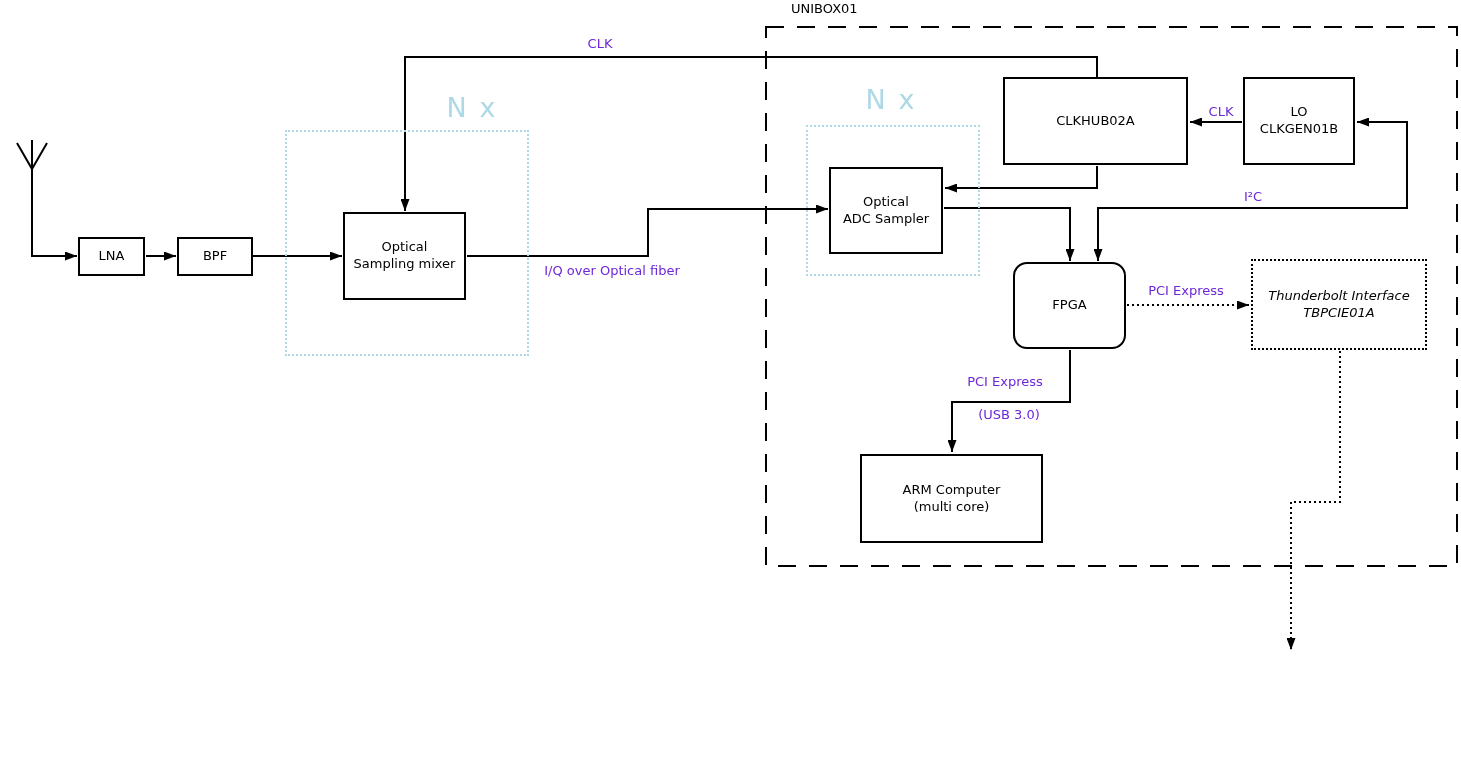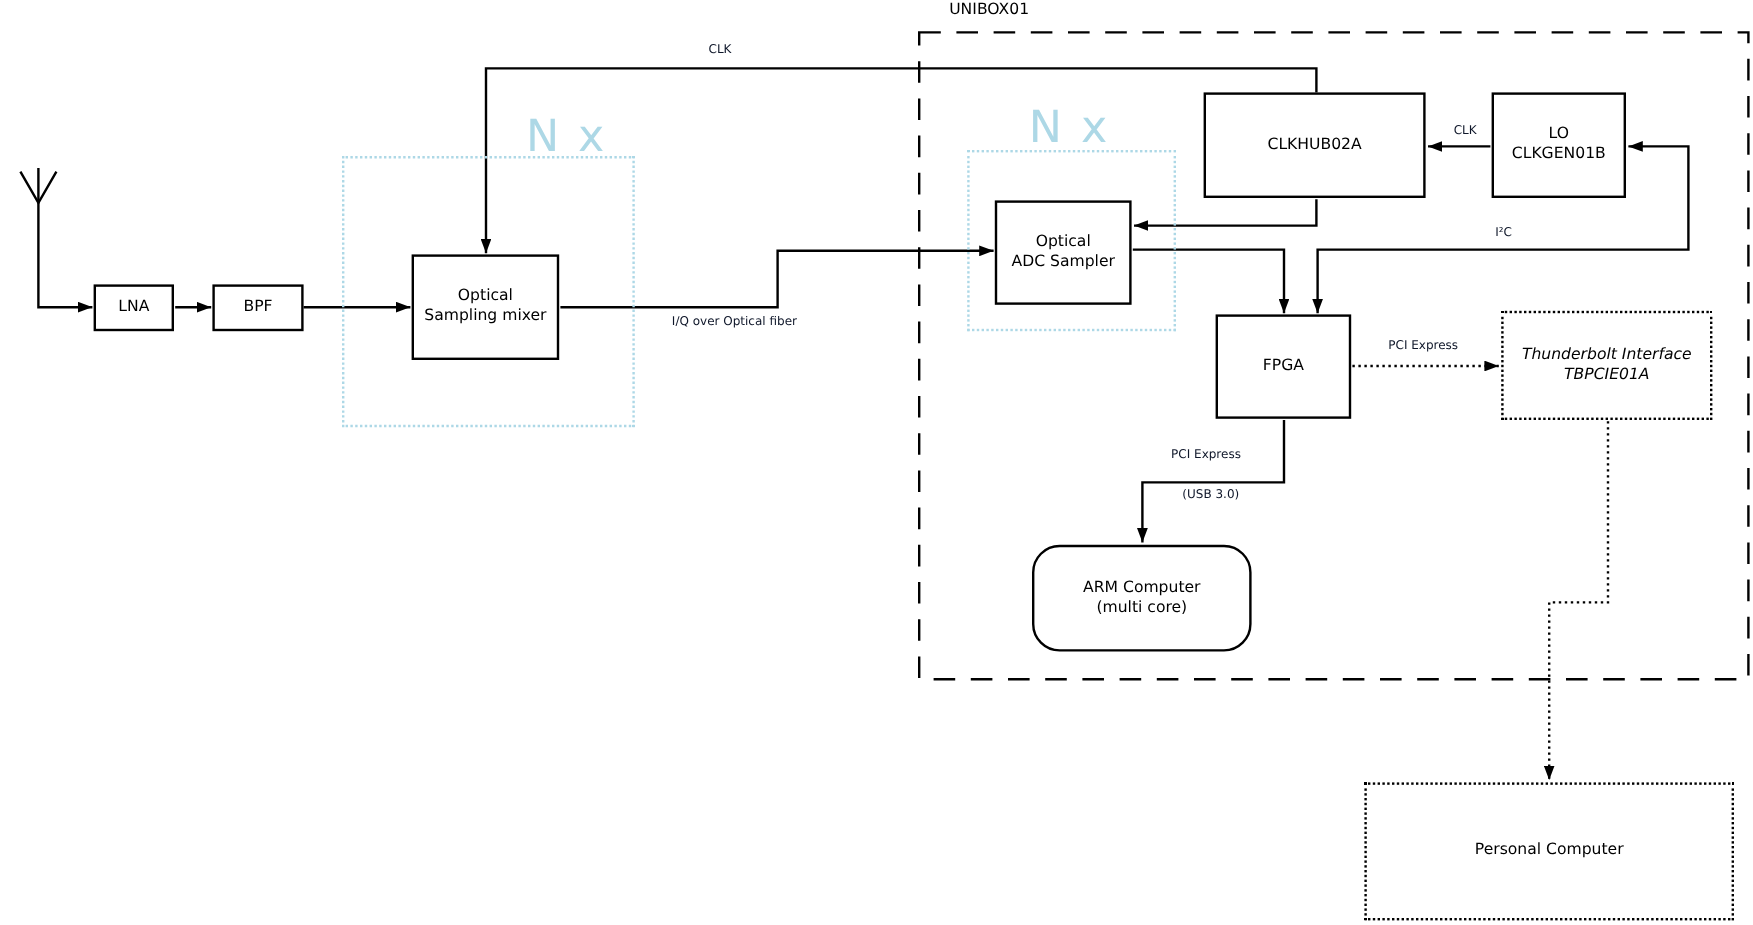--- a/index.html
+++ b/index.html
@@ -29,34 +29,34 @@
   .node.dotted { border-style: dotted; }
   .group-box {
     position: absolute;
     box-sizing: border-box;
     border: 2px dotted #add8e6;
     background: transparent;
   }
   .edge-label {
     position: absolute;
     transform: translateX(-50%);
-    font-size: 10px;
-    color: #0f172a;
+    font-size: 13px;
+    color: #6d28d9;
     white-space: nowrap;
   }
   .group-label {
     position: absolute;
     font-size: 13px;
     color: #000000;
     white-space: nowrap;
   }
   .nx-label {
     position: absolute;
     transform: translateX(-50%);
-    font-size: 37px;
+    font-size: 27px;
     letter-spacing: 2px;
     color: #add8e6;
     white-space: nowrap;
   }
 </style>
 </head>
 <body>
 
 <div class="canvas">
 
@@ -122,37 +122,34 @@
 
   <div class="node" style="left:1003px; top:77px; width:185px; height:88px;">
     <span>CLKHUB02A</span>
   </div>
 
   <div class="node" style="left:1243px; top:77px; width:112px; height:88px;">
     <span>LO
 CLKGEN01B</span>
   </div>
 
-  <div class="node" style="left:1013px; top:262px; width:113px; height:87px;">
+  <div class="node" style="left:1013px; top:262px; width:113px; height:87px;border-radius:14px;">
     <span>FPGA</span>
   </div>
 
-  <div class="node" style="left:860px; top:454px; width:183px; height:89px;border-radius:23px;">
+  <div class="node" style="left:860px; top:454px; width:183px; height:89px;">
     <span>ARM Computer
 (multi core)</span>
   </div>
 
   <div class="node dotted" style="left:1251px; top:259px; width:176px; height:91px;font-style:italic;">
     <span>Thunderbolt Interface
 TBPCIE01A</span>
   </div>
 
-  <div class="node dotted" style="left:1137px; top:652px; width:308px; height:115px;">
-    <span>Personal Computer</span>
-  </div>
 
   <div class="edge-label" style="left:600px; top:36px;">CLK</div>
   <div class="edge-label" style="left:1221px; top:104px;">CLK</div>
   <div class="edge-label" style="left:1253px; top:189px;">I²C</div>
   <div class="edge-label" style="left:612px; top:263px;">I/Q over Optical fiber</div>
   <div class="edge-label" style="left:1186px; top:283px;">PCI Express</div>
   <div class="edge-label" style="left:1005px; top:374px;">PCI Express</div>
   <div class="edge-label" style="left:1009px; top:407px;">(USB 3.0)</div>
 
 </div>

